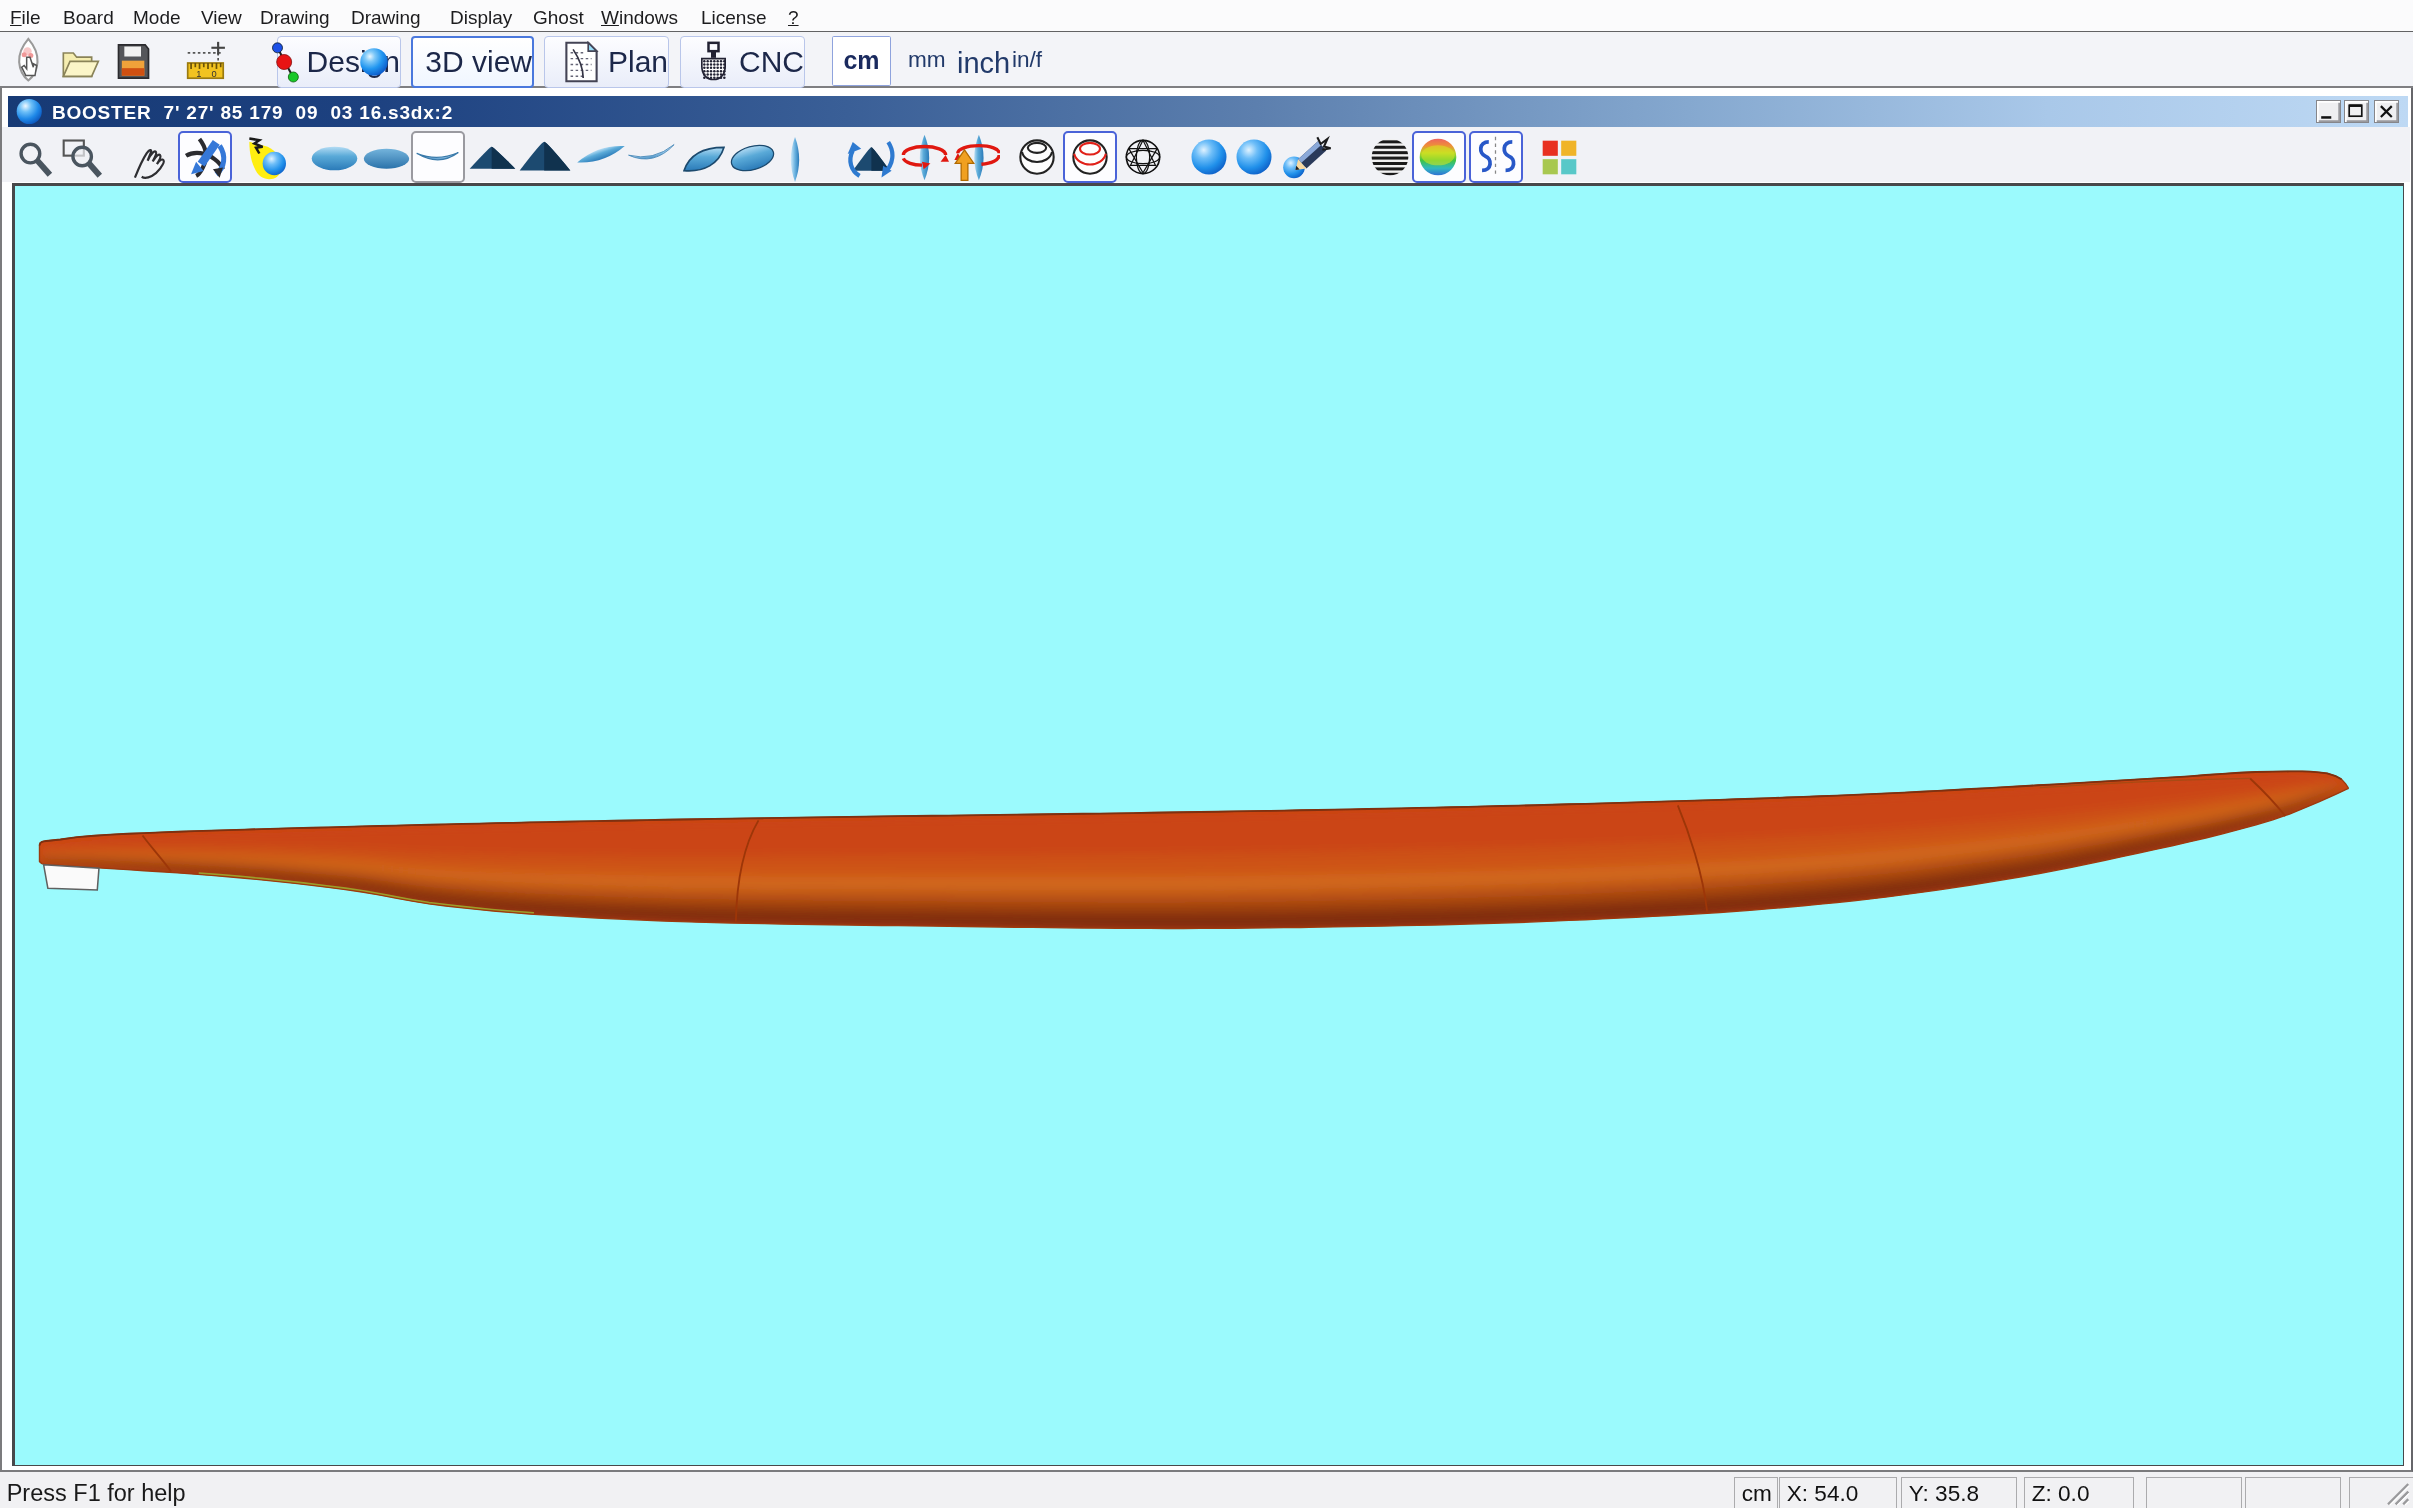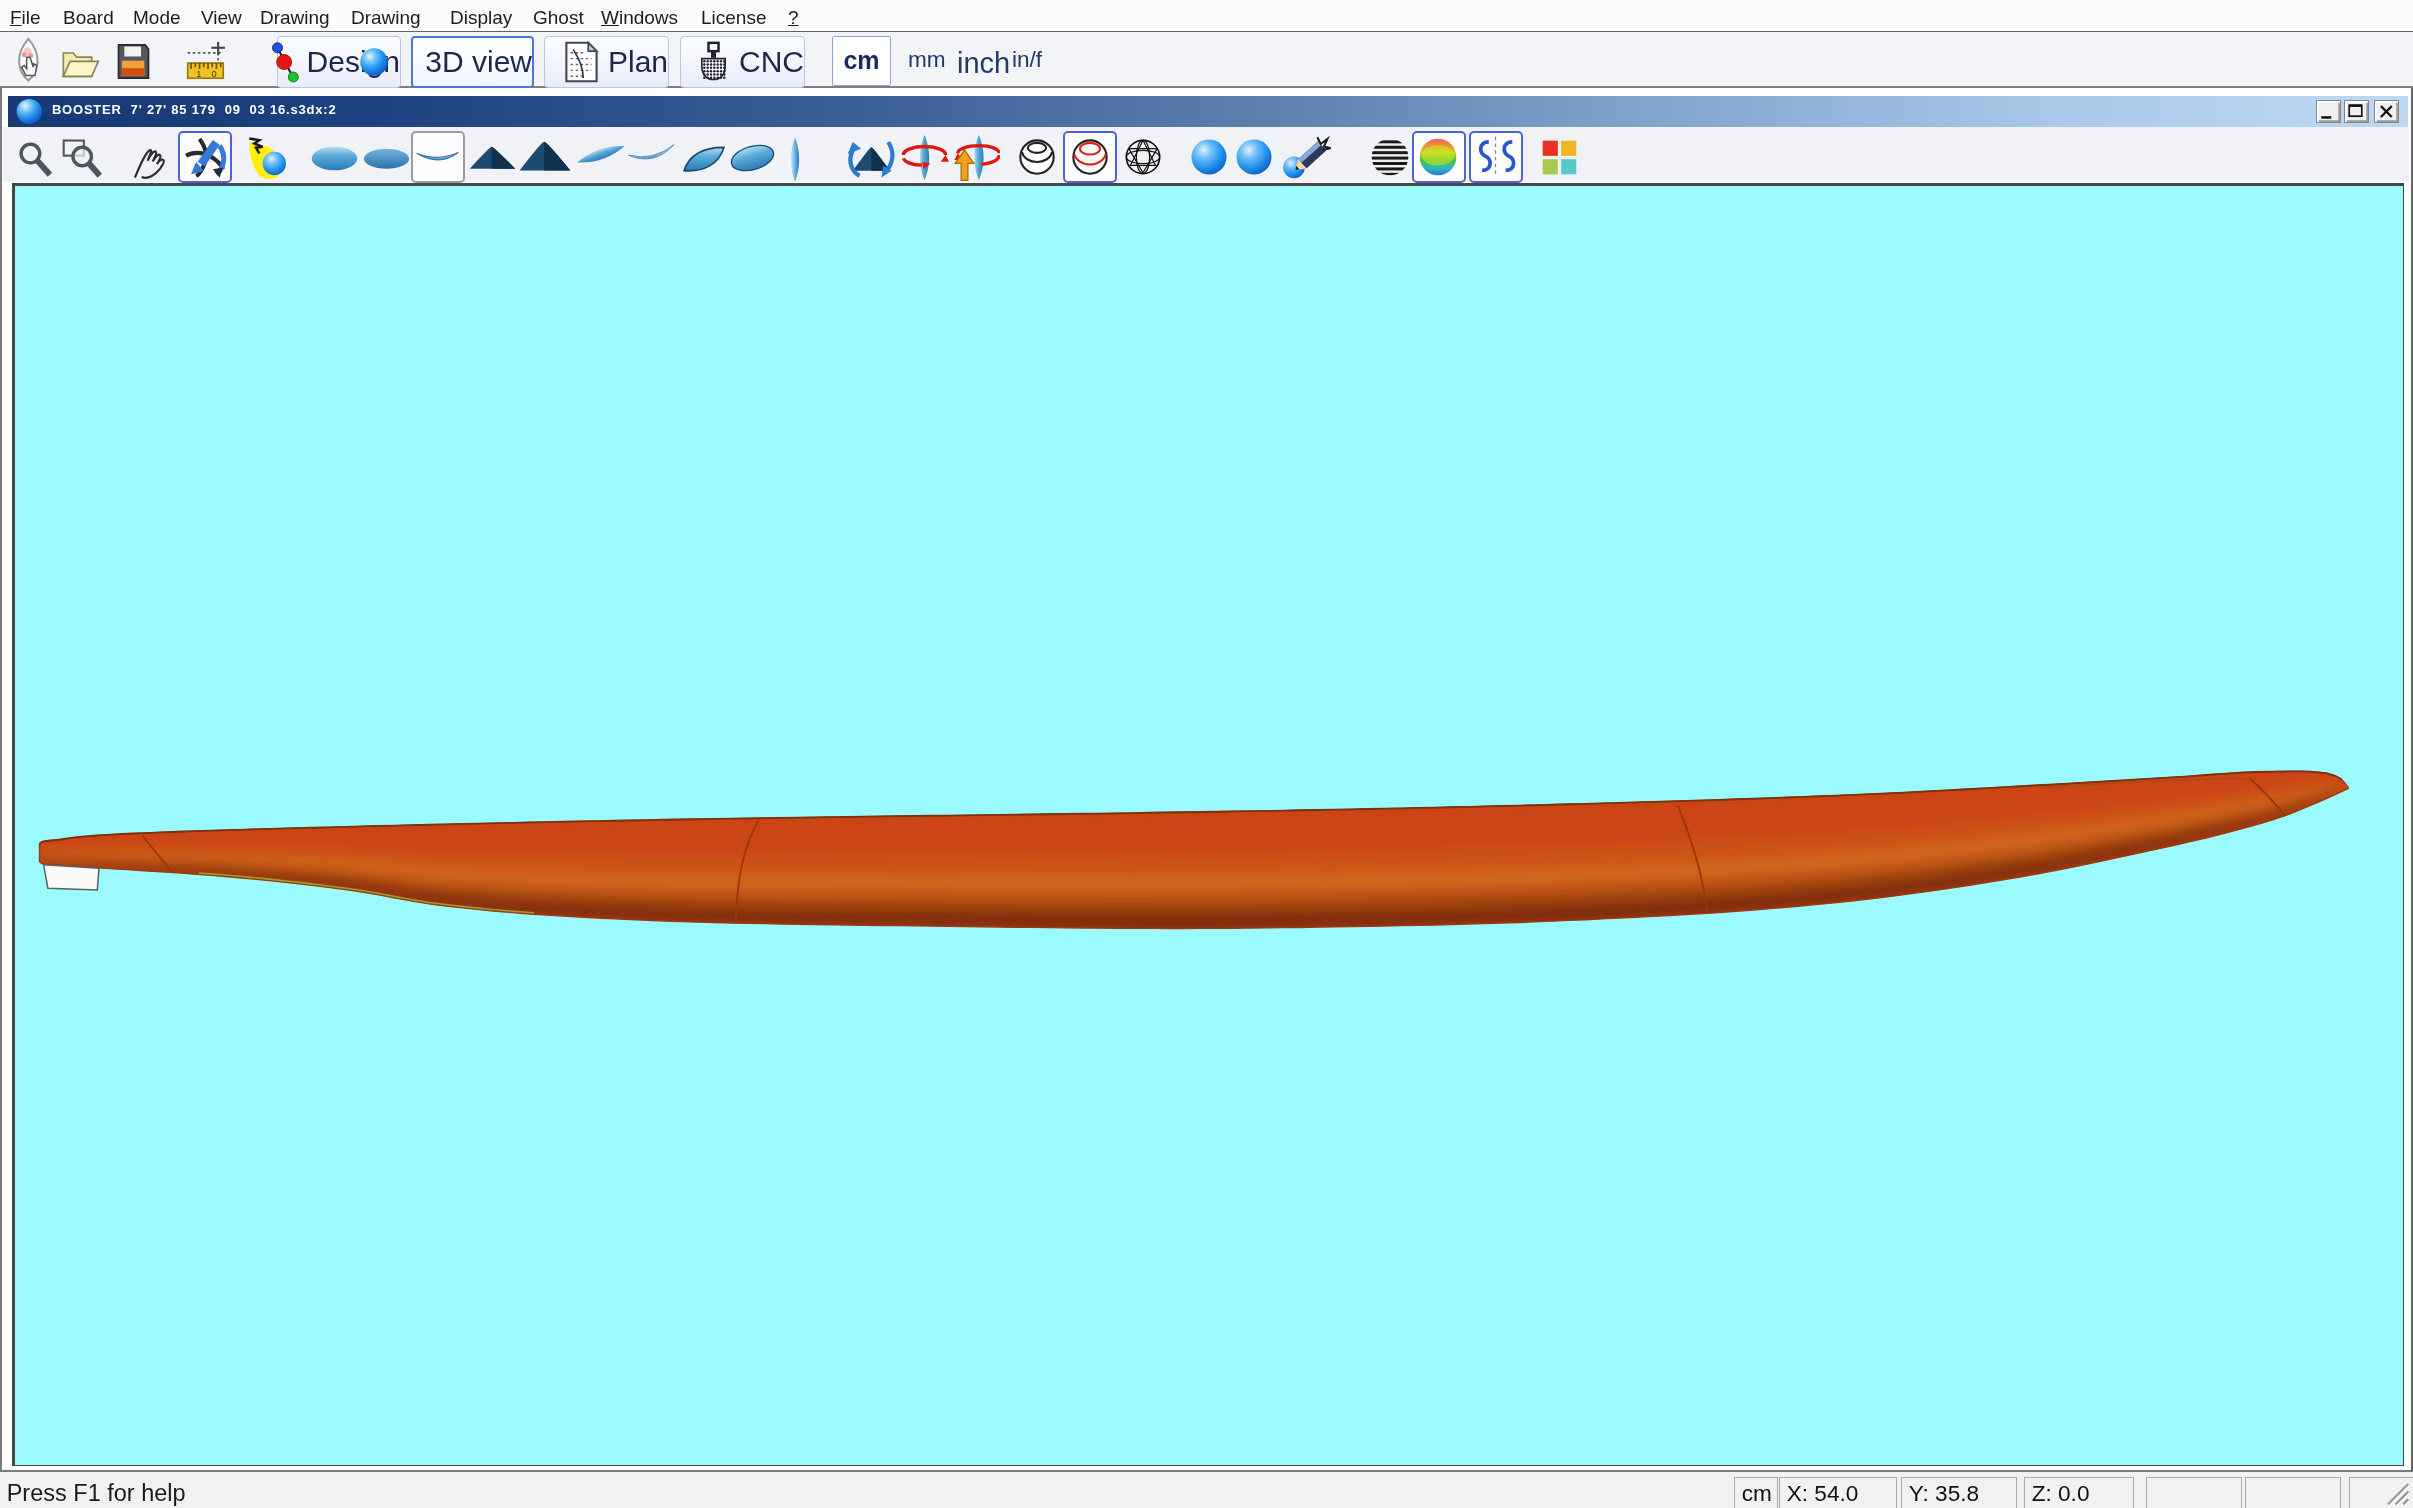--- a/index.html
+++ b/index.html
@@ -175,21 +175,21 @@
         <defs>
           <radialGradient id="tg" cx="0.35" cy="0.28" r="0.8">
             <stop offset="0" stop-color="#eef8ff"></stop>
             <stop offset="0.3" stop-color="#6ec0f8"></stop>
             <stop offset="0.65" stop-color="#1e88e8"></stop>
             <stop offset="1" stop-color="#0a50b8"></stop>
           </radialGradient>
         </defs>
         <circle cx="17" cy="16" r="15" fill="url(#tg)"></circle>
       </svg>
-<span style="position:absolute;left:44px;top:5.9px;letter-spacing:0.8px;font-size:13px;font-weight:bold;">BOOSTER&nbsp; 7' 27' 85 179&nbsp; 09&nbsp; 03 16.s3dx:2</span>
+<span style="position:absolute;left:44px;top:5.9px;letter-spacing:0.8px;font-size:19px;font-weight:bold;">BOOSTER&nbsp; 7' 27' 85 179&nbsp; 09&nbsp; 03 16.s3dx:2</span>
 <div class="abs" style="left:2308px;top:3.4px;width:25px;height:23.5px;background:#efeff1;border:0.8px solid #86868a;box-shadow:inset 1.7px 1.7px 0 #ffffff, inset -1.7px -1.7px 0 #9a9a9e;"><svg width="23.5" height="22" viewBox="0 0 28 26">
           <rect x="5" y="18" width="12" height="3" fill="#111"></rect>
         </svg></div>
       <div class="abs" style="left:2336px;top:3.4px;width:25px;height:23.5px;background:#efeff1;border:0.8px solid #86868a;box-shadow:inset 1.7px 1.7px 0 #ffffff, inset -1.7px -1.7px 0 #9a9a9e;"><svg width="23.5" height="22" viewBox="0 0 28 26">
           <rect x="5" y="5" width="15" height="13" fill="none" stroke="#111" stroke-width="2"></rect>
           <rect x="5" y="4" width="15" height="3" fill="#111"></rect>
         </svg></div>
       <div class="abs" style="left:2366px;top:3.4px;width:25px;height:23.5px;background:#efeff1;border:0.8px solid #86868a;box-shadow:inset 1.7px 1.7px 0 #ffffff, inset -1.7px -1.7px 0 #9a9a9e;"><svg width="23.5" height="22" viewBox="0 0 28 26">
           <path d="M7 6 L20 19 M20 6 L7 19" stroke="#111" stroke-width="2.6"></path>
         </svg></div>

